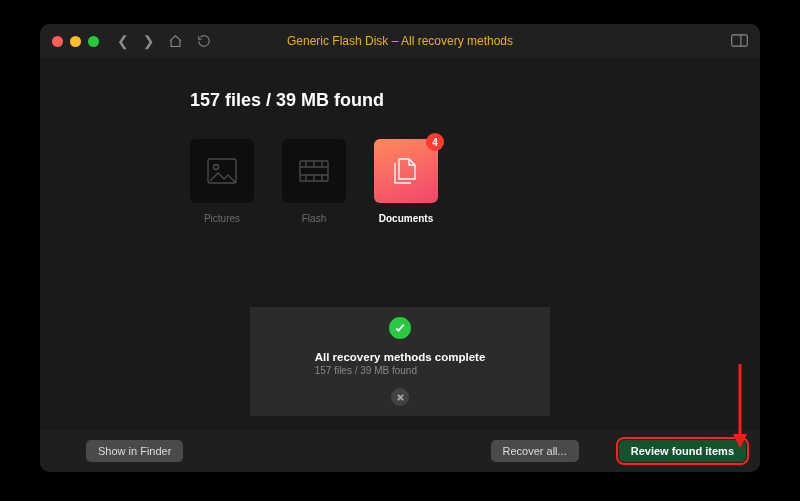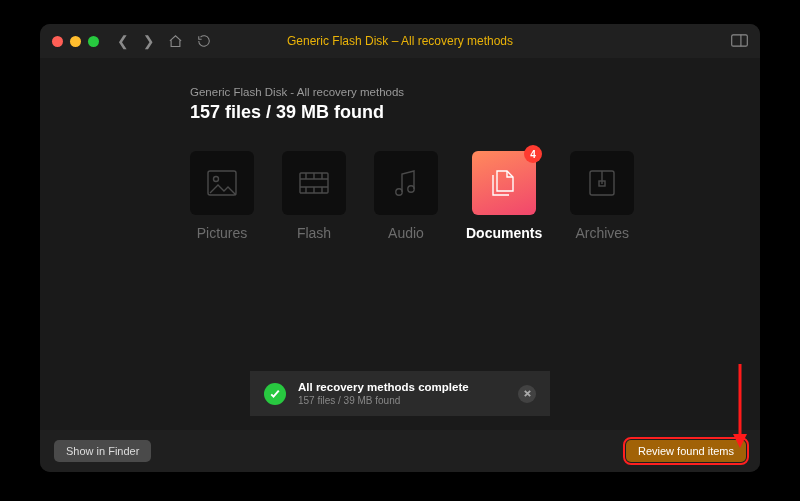--- a/index.html
+++ b/index.html
@@ -19,36 +19,36 @@
   .content{flex:1;position:relative;padding:28px 0 0 150px;}
   .subtitle{font-size:11.5px;color:#9a9a9a;}
   .headline{font-size:18px;font-weight:700;color:#fff;margin-top:4px;}
   .tiles{display:flex;gap:28px;margin-top:28px;}
   .tile-wrap{display:flex;flex-direction:column;align-items:center;gap:10px;cursor:pointer;}
   .tile{width:64px;height:64px;background:#0e0e0e;border-radius:6px;display:flex;align-items:center;justify-content:center;position:relative;}
   .tile svg{stroke:#4a4a4a;fill:none;stroke-width:1.4;}
   .tile.active{background:linear-gradient(160deg,#ff8a5c 0%,#f1466c 100%);}
   .tile.active svg{stroke:#fff;}
   .badge{position:absolute;top:-6px;right:-6px;min-width:18px;height:18px;border-radius:9px;background:#ff3b30;color:#fff;font-size:10px;font-weight:700;display:flex;align-items:center;justify-content:center;padding:0 4px;}
-  .tile-label{font-size:14px;color:#6d6d6d;}
+  .tile-label{font-size:10px;color:#6d6d6d;}
   .tile-wrap.active .tile-label{color:#fff;font-weight:700;}
-  .toast{position:absolute;left:50%;transform:translateX(-50%);bottom:56px;width:300px;background:#2b2b2b;border-radius:0;padding:10px 14px;display:flex;align-items:center;gap:12px;}
+  .toast{position:absolute;left:50%;transform:translateX(-50%);bottom:56px;width:300px;background:#2b2b2b;border-radius:0;padding:10px 14px;display:flex;align-items:center;gap:12px;flex-direction:column;}
   .toast-check{width:22px;height:22px;border-radius:50%;background:#28c840;display:flex;align-items:center;justify-content:center;flex:none;}
   .toast-check svg{stroke:#fff;stroke-width:2.6;fill:none;}
   .toast-body{flex:1;}
   .toast-title{font-size:11.5px;color:#fff;font-weight:600;}
   .toast-sub{font-size:10px;color:#888;margin-top:2px;}
   .toast-close{width:18px;height:18px;border-radius:50%;background:#424242;display:flex;align-items:center;justify-content:center;cursor:pointer;flex:none;}
   .toast-close svg{stroke:#aaa;stroke-width:2;}
   .bottombar{position:absolute;left:0;right:0;bottom:0;height:42px;background:#1f1f1f;display:flex;align-items:center;padding:0 14px;gap:8px;}
-  .btn{height:22px;padding:0 12px;font-size:11px;border-radius:5px;border:none;cursor:pointer;display:flex;align-items:center;}
+  .btn{height:22px;padding:0 12px;font-size:11px;border-radius:5px;border:none;cursor:pointer;display:flex;align-items:center;margin-left:32px;}
   .btn-finder{background:#4a4a4a;color:#ddd;}
   .spacer{flex:1;}
   .btn-recover{background:#4a4a4a;color:#ddd;}
-  .btn-primary{background:#a16207;color:#fff;font-weight:400;outline:2px solid #ff2020;outline-offset:1px;}
+  .btn-primary{background:#14532d;color:#fff;font-weight:700;outline:2px solid #ff2020;outline-offset:1px;}
   .arrow{position:absolute;right:48px;top:360px;pointer-events:none;}
   .arrow svg{display:block;}
 </style>
 </head>
 <body>
 
 <div class="window">
 
   <div class="titlebar">
     <div class="traffic">
@@ -75,21 +75,20 @@
     <div class="wtitle">Generic Flash Disk – All recovery methods</div>
     <div class="panel-icon">
       <svg width="17" height="13" viewBox="0 0 24 18" fill="none" stroke="currentColor" stroke-width="1.6">
           <rect x="1" y="1" width="22" height="16" rx="2"></rect>
           <line x1="14" y1="1" x2="14" y2="17"></line>
         </svg>
     </div>
   </div>
 
   <div class="content">
-    <div class="subtitle">Generic Flash Disk - All recovery methods</div>
     <div class="headline">157 files / 39 MB found</div>
 
     <div class="tiles">
 
       <div class="tile-wrap">
         <div class="tile">
           <svg width="32" height="28" viewBox="0 0 32 28">
               <rect x="2" y="2" width="28" height="24" rx="2"></rect>
               <circle cx="10" cy="10" r="2.5"></circle>
               <path d="M4 24l8-8 6 6 4-4 8 8"></path>
@@ -108,53 +107,33 @@
               <line x1="16" y1="4" x2="16" y2="10"></line>
               <line x1="24" y1="4" x2="24" y2="10"></line>
               <line x1="8" y1="18" x2="8" y2="24"></line>
               <line x1="16" y1="18" x2="16" y2="24"></line>
               <line x1="24" y1="18" x2="24" y2="24"></line>
             </svg>
         </div>
         <div class="tile-label">Flash</div>
       </div>
 
-      <div class="tile-wrap">
-        <div class="tile">
-          <svg width="28" height="30" viewBox="0 0 28 30">
-              <path d="M10 24V6l12-3v18"></path>
-              <circle cx="7" cy="24" r="3.2"></circle>
-              <circle cx="19" cy="21" r="3.2"></circle>
-            </svg>
-        </div>
-        <div class="tile-label">Audio</div>
-      </div>
 
       <div class="tile-wrap active">
         <div class="tile active">
           <svg width="30" height="32" viewBox="0 0 30 32">
               <path d="M8 4h10l6 6v14H8z"></path>
               <path d="M18 4v6h6"></path>
               <path d="M4 8v20h16"></path>
             </svg>
           <div class="badge">4</div>
         </div>
         <div class="tile-label">Documents</div>
       </div>
 
-      <div class="tile-wrap">
-        <div class="tile">
-          <svg width="30" height="30" viewBox="0 0 30 30">
-              <rect x="3" y="3" width="24" height="24" rx="2"></rect>
-              <line x1="15" y1="3" x2="15" y2="16"></line>
-              <rect x="12" y="13" width="6" height="5"></rect>
-            </svg>
-        </div>
-        <div class="tile-label">Archives</div>
-      </div>
 
     </div>
 
     <div class="toast">
       <div class="toast-check">
         <svg width="12" height="12" viewBox="0 0 16 16">
             <path d="M3 8.5l3 3 7-8"></path>
           </svg>
       </div>
       <div class="toast-body">
@@ -164,20 +143,21 @@
       <div class="toast-close">
         <svg width="9" height="9" viewBox="0 0 10 10">
             <path d="M2 2l6 6M8 2l-6 6"></path>
           </svg>
       </div>
     </div>
 
     <div class="bottombar">
       <button class="btn btn-finder">Show in Finder</button>
       <div class="spacer"></div>
+      <button class="btn btn-recover">Recover all...</button>
       <button class="btn btn-primary">Review found items</button>
     </div>
   </div>
 </div>
 
 <div class="arrow">
   <svg width="24" height="90" viewBox="0 0 24 90">
     <line x1="12" y1="4" x2="12" y2="78" stroke="#ff1a1a" stroke-width="3"></line>
     <polygon points="12,88 5,74 19,74" fill="#ff1a1a"></polygon>
   </svg>

